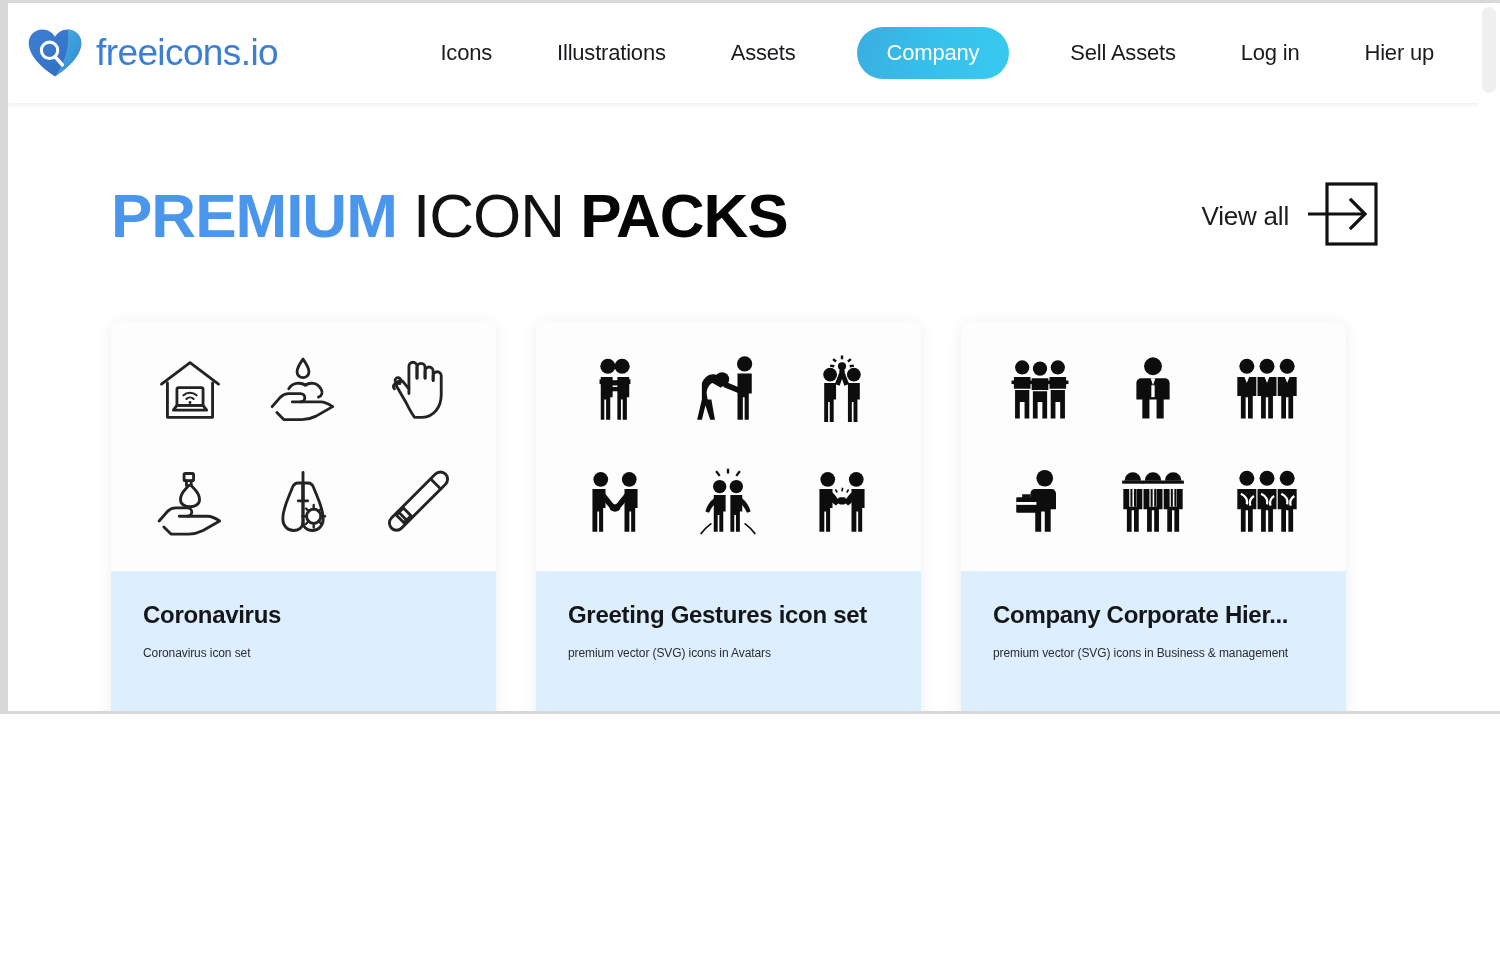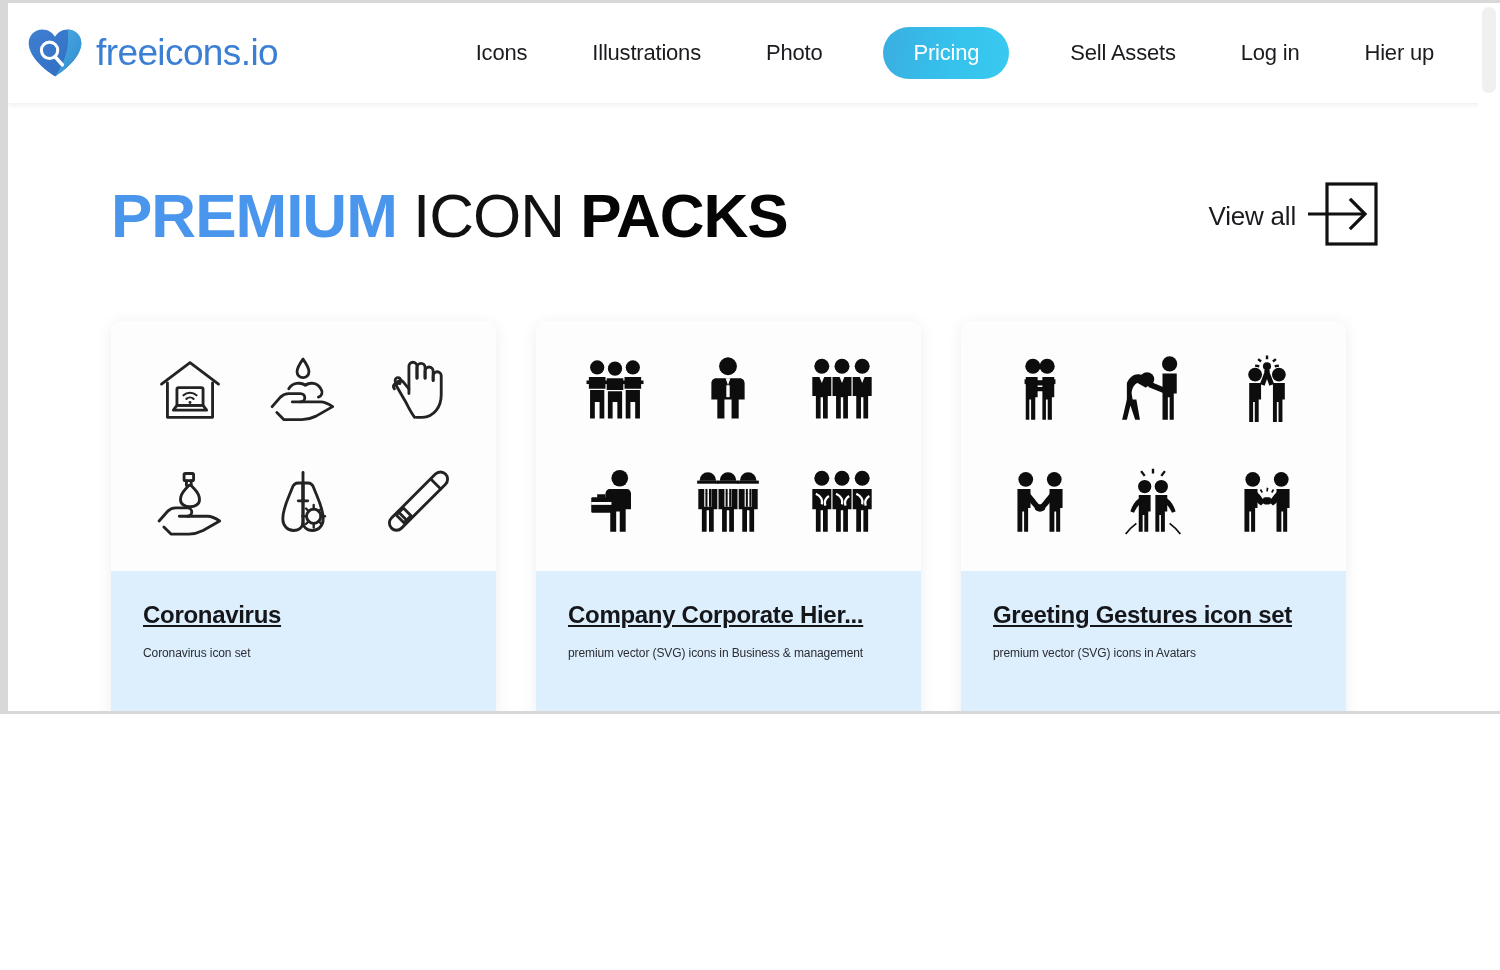--- a/index.html
+++ b/index.html
@@ -116,21 +116,21 @@
     letter-spacing: -1px;
     white-space: nowrap;
   }
   .hl-blue { color: #4a96ec; font-weight: 800; }
   .hl-thin { color: #111111; font-weight: 400; }
   .hl-bold { color: #050505; font-weight: 800; }
 
   .view-all {
     display: flex;
     align-items: center;
-    gap: 5px;
+    gap: 12px;
     cursor: pointer;
     margin-right: 18px;
   }
   .view-all-label {
     font-size: 26px;
     color: #1b1b1f;
     letter-spacing: -0.2px;
     margin-right: 4px;
   }
 
@@ -170,21 +170,20 @@
     min-height: 170px;
   }
   .card-title {
     font-size: 24px;
     font-weight: 700;
     color: #15161a;
     letter-spacing: -0.3px;
     white-space: nowrap;
     overflow: hidden;
     text-overflow: ellipsis;
-    text-decoration: underline;
   }
   .card-desc {
     margin-top: 16px;
     font-size: 12px;
     line-height: 1.42;
     color: #2b2d33;
     letter-spacing: -0.1px;
     max-width: 300px;
   }
 
@@ -226,22 +225,22 @@
           <circle cx="26" cy="29" r="9" fill="none" stroke="#ffffff" stroke-width="3.4"></circle>
           <line x1="32" y1="36" x2="40" y2="45" stroke="#ffffff" stroke-width="4" stroke-linecap="round"></line>
         </svg>
       </span>
       <span class="brand-text">freeicons.io</span>
     </a>
 
     <nav class="nav">
       <span class="nav-link">Icons</span>
       <span class="nav-link">Illustrations</span>
-      <span class="nav-link">Photo</span>
-      <span class="nav-pill">Pricing</span>
+      <span class="nav-link">Assets</span>
+      <span class="nav-pill">Company</span>
       <span class="nav-link">Sell Assets</span>
       <span class="nav-link">Log in</span>
       <span class="nav-link">Hier up</span>
     </nav>
   </div>
 
   <div class="page">
     <div class="content">
 
       <div class="title-row">
@@ -344,20 +343,120 @@
             <div class="card-title">Coronavirus</div>
             <div class="card-desc">Coronavirus icon set</div>
           </div>
         </div>
 
         <div class="card">
           <div class="card-icons">
 
             <div class="icon-cell">
               <svg viewBox="0 0 64 64" fill="#0d0d0d">
+                <circle cx="26" cy="12" r="6.4"></circle>
+                  <circle cx="38" cy="12" r="6.4"></circle>
+                <path d="M20 21 h10 v17 h-2 v19 h-3.5 V40 h-1.5 v17 H20 z"></path>
+                <path d="M34 21 h10 v17 h-2 v19 h-3.5 V40 h-1.5 v17 H34 z"></path>
+                <path d="M19 23 c6 1 20 1 26 0 v4 c-8 1.5-18 1.5-26 0 z"></path>
+                <path d="M21 28 c7 2 16 2 22 0 v3.5 c-7 2-15 2-22 0 z"></path>
+              </svg>
+            </div>
+
+            <div class="icon-cell">
+              <svg viewBox="0 0 64 64" fill="#0d0d0d">
+                <circle cx="46" cy="10" r="6.4"></circle>
+                <path d="M40 18 h12 v17 h-2.5 v22 H46 V38 h-1.5 v19 H40 z"></path>
+                <circle cx="27" cy="23" r="6"></circle>
+                <path d="M10 26 c3-7 9-9 14-6 l6 5 -4 5 -7-4 c-3 1-5 5-5 9 l1 6 h-5 z"></path>
+                <path d="M10 40 h8 l3 17 h-4 l-4-12 -3 12 H6 z"></path>
+                <path d="M30 25 l12 5 -1.5 4.5 -12.5-5 z"></path>
+              </svg>
+            </div>
+
+            <div class="icon-cell">
+              <svg viewBox="0 0 64 64" fill="#0d0d0d">
+                <g stroke="#0d0d0d" stroke-width="2" fill="none">
+                  <path d="M32 6 v-3"></path>
+                    <path d="M27 8 l-2.5-2"></path>
+                    <path d="M37 8 l2.5-2"></path>
+                  <path d="M25.5 12 l-3.5-0.5"></path>
+                    <path d="M38.5 12 l3.5-0.5"></path>
+                </g>
+                <circle cx="22" cy="19" r="5.8"></circle>
+                  <circle cx="42" cy="19" r="5.8"></circle>
+                <path d="M17 26 h10 v14 h-2 v19 h-3.3 V42 h-1.4 v17 H17 z"></path>
+                <path d="M37 26 h10 v14 h-2 v19 h-3.3 V42 h-1.4 v17 H37 z"></path>
+                <path d="M26 27 l5-13 3.5 1.5 -4.5 13 z"></path>
+                <path d="M38 27 l-5-13 -3.5 1.5 4.5 13 z"></path>
+                <circle cx="32" cy="12" r="3.4"></circle>
+              </svg>
+            </div>
+
+            <div class="icon-cell">
+              <svg viewBox="0 0 64 64" fill="#0d0d0d">
+                <circle cx="20" cy="13" r="6.2"></circle>
+                  <circle cx="44" cy="13" r="6.2"></circle>
+                <path d="M13 21 h11 v16 h-2 v20 h-3.4 V40 h-1.5 v17 H13 z"></path>
+                <path d="M40 21 h11 v16 h-2 v20 h-3.4 V40 h-1.5 v17 H40 z"></path>
+                <path d="M23 24 c4 5 7 9 9 11 l-2.5 3.5 c-3-2-6-6-9-11 z"></path>
+                <path d="M41 24 c-4 5-7 9-9 11 l2.5 3.5 c3-2 6-6 9-11 z"></path>
+                <ellipse cx="32" cy="37" rx="4.5" ry="3.2"></ellipse>
+              </svg>
+            </div>
+
+            <div class="icon-cell">
+              <svg viewBox="0 0 64 64" fill="#0d0d0d">
+                <g stroke="#0d0d0d" stroke-width="2" fill="none">
+                  <path d="M32 8 v-4"></path>
+                    <path d="M25 10 l-3-4"></path>
+                    <path d="M39 10 l3-4"></path>
+                </g>
+                <circle cx="25" cy="19" r="5.6"></circle>
+                  <circle cx="39" cy="19" r="5.6"></circle>
+                <path d="M20 26 h10 v14 h-2 v17 h-3.3 V43 h-1.4 v14 H20 z"></path>
+                <path d="M34 26 h10 v14 h-2 v17 h-3.3 V43 h-1.4 v14 H34 z"></path>
+                <path d="M20 29 c-4 3-6 7-7 11 l3 1 c2-4 4-7 7-9 z"></path>
+                <path d="M44 29 c4 3 6 7 7 11 l-3 1 c-2-4-4-7-7-9 z"></path>
+                <g stroke="#0d0d0d" stroke-width="1.4" fill="none">
+                  <path d="M18 50 c-4 3-7 6-9 9"></path>
+                  <path d="M46 50 c4 3 7 6 9 9"></path>
+                </g>
+              </svg>
+            </div>
+
+            <div class="icon-cell">
+              <svg viewBox="0 0 64 64" fill="#0d0d0d">
+                <circle cx="20" cy="13" r="6.2"></circle>
+                  <circle cx="44" cy="13" r="6.2"></circle>
+                <path d="M13 21 h11 v16 h-2 v20 h-3.4 V40 h-1.5 v17 H13 z"></path>
+                <path d="M40 21 h11 v16 h-2 v20 h-3.4 V40 h-1.5 v17 H40 z"></path>
+                <path d="M23 23 c4 4 6 7 7 9 l-3 3 c-3-2-5-5-8-9 z"></path>
+                <path d="M41 23 c-4 4-6 7-7 9 l3 3 c3-2 5-5 8-9 z"></path>
+                <rect x="28.5" y="28" width="7" height="6" rx="2"></rect>
+                <g stroke="#0d0d0d" stroke-width="1.4" fill="none">
+                  <path d="M32 23 l0.5-3"></path>
+                    <path d="M28 24 l-1.5-2.5"></path>
+                    <path d="M36 24 l1.5-2.5"></path>
+                </g>
+              </svg>
+            </div>
+          </div>
+
+          <div class="card-foot">
+            <div class="card-title">Greeting Gestures icon set</div>
+            <div class="card-desc">premium vector (SVG) icons in Avatars</div>
+          </div>
+        </div>
+
+        <div class="card">
+          <div class="card-icons">
+
+            <div class="icon-cell">
+              <svg viewBox="0 0 64 64" fill="#0d0d0d">
                 <circle cx="17" cy="13" r="6"></circle>
                   <circle cx="32" cy="14" r="6"></circle>
                   <circle cx="47" cy="13" r="6"></circle>
                 <path d="M10 21 h14 v10 h-14 z"></path>
                   <path d="M25 22 h14 v10 h-14 z"></path>
                   <path d="M40 21 h14 v10 h-14 z"></path>
                 <rect x="8" y="24" width="18" height="3"></rect>
                   <rect x="38" y="24" width="18" height="3"></rect>
                 <path d="M11 32 h12 v24 h-4 v-14 h-4 v14 h-4 z"></path>
                 <path d="M26 33 h12 v23 h-4 v-14 h-4 v14 h-4 z"></path>
@@ -446,120 +545,20 @@
                   <path d="M38 27 c-3 2-4 5-3 8"></path>
                   <path d="M55 27 c-3 2-4 5-3 8"></path>
                 </g>
               </svg>
             </div>
           </div>
 
           <div class="card-foot">
             <div class="card-title">Company Corporate Hier...</div>
             <div class="card-desc">premium vector (SVG) icons in Business &amp; management</div>
-          </div>
-        </div>
-
-        <div class="card">
-          <div class="card-icons">
-
-            <div class="icon-cell">
-              <svg viewBox="0 0 64 64" fill="#0d0d0d">
-                <circle cx="26" cy="12" r="6.4"></circle>
-                  <circle cx="38" cy="12" r="6.4"></circle>
-                <path d="M20 21 h10 v17 h-2 v19 h-3.5 V40 h-1.5 v17 H20 z"></path>
-                <path d="M34 21 h10 v17 h-2 v19 h-3.5 V40 h-1.5 v17 H34 z"></path>
-                <path d="M19 23 c6 1 20 1 26 0 v4 c-8 1.5-18 1.5-26 0 z"></path>
-                <path d="M21 28 c7 2 16 2 22 0 v3.5 c-7 2-15 2-22 0 z"></path>
-              </svg>
-            </div>
-
-            <div class="icon-cell">
-              <svg viewBox="0 0 64 64" fill="#0d0d0d">
-                <circle cx="46" cy="10" r="6.4"></circle>
-                <path d="M40 18 h12 v17 h-2.5 v22 H46 V38 h-1.5 v19 H40 z"></path>
-                <circle cx="27" cy="23" r="6"></circle>
-                <path d="M10 26 c3-7 9-9 14-6 l6 5 -4 5 -7-4 c-3 1-5 5-5 9 l1 6 h-5 z"></path>
-                <path d="M10 40 h8 l3 17 h-4 l-4-12 -3 12 H6 z"></path>
-                <path d="M30 25 l12 5 -1.5 4.5 -12.5-5 z"></path>
-              </svg>
-            </div>
-
-            <div class="icon-cell">
-              <svg viewBox="0 0 64 64" fill="#0d0d0d">
-                <g stroke="#0d0d0d" stroke-width="2" fill="none">
-                  <path d="M32 6 v-3"></path>
-                    <path d="M27 8 l-2.5-2"></path>
-                    <path d="M37 8 l2.5-2"></path>
-                  <path d="M25.5 12 l-3.5-0.5"></path>
-                    <path d="M38.5 12 l3.5-0.5"></path>
-                </g>
-                <circle cx="22" cy="19" r="5.8"></circle>
-                  <circle cx="42" cy="19" r="5.8"></circle>
-                <path d="M17 26 h10 v14 h-2 v19 h-3.3 V42 h-1.4 v17 H17 z"></path>
-                <path d="M37 26 h10 v14 h-2 v19 h-3.3 V42 h-1.4 v17 H37 z"></path>
-                <path d="M26 27 l5-13 3.5 1.5 -4.5 13 z"></path>
-                <path d="M38 27 l-5-13 -3.5 1.5 4.5 13 z"></path>
-                <circle cx="32" cy="12" r="3.4"></circle>
-              </svg>
-            </div>
-
-            <div class="icon-cell">
-              <svg viewBox="0 0 64 64" fill="#0d0d0d">
-                <circle cx="20" cy="13" r="6.2"></circle>
-                  <circle cx="44" cy="13" r="6.2"></circle>
-                <path d="M13 21 h11 v16 h-2 v20 h-3.4 V40 h-1.5 v17 H13 z"></path>
-                <path d="M40 21 h11 v16 h-2 v20 h-3.4 V40 h-1.5 v17 H40 z"></path>
-                <path d="M23 24 c4 5 7 9 9 11 l-2.5 3.5 c-3-2-6-6-9-11 z"></path>
-                <path d="M41 24 c-4 5-7 9-9 11 l2.5 3.5 c3-2 6-6 9-11 z"></path>
-                <ellipse cx="32" cy="37" rx="4.5" ry="3.2"></ellipse>
-              </svg>
-            </div>
-
-            <div class="icon-cell">
-              <svg viewBox="0 0 64 64" fill="#0d0d0d">
-                <g stroke="#0d0d0d" stroke-width="2" fill="none">
-                  <path d="M32 8 v-4"></path>
-                    <path d="M25 10 l-3-4"></path>
-                    <path d="M39 10 l3-4"></path>
-                </g>
-                <circle cx="25" cy="19" r="5.6"></circle>
-                  <circle cx="39" cy="19" r="5.6"></circle>
-                <path d="M20 26 h10 v14 h-2 v17 h-3.3 V43 h-1.4 v14 H20 z"></path>
-                <path d="M34 26 h10 v14 h-2 v17 h-3.3 V43 h-1.4 v14 H34 z"></path>
-                <path d="M20 29 c-4 3-6 7-7 11 l3 1 c2-4 4-7 7-9 z"></path>
-                <path d="M44 29 c4 3 6 7 7 11 l-3 1 c-2-4-4-7-7-9 z"></path>
-                <g stroke="#0d0d0d" stroke-width="1.4" fill="none">
-                  <path d="M18 50 c-4 3-7 6-9 9"></path>
-                  <path d="M46 50 c4 3 7 6 9 9"></path>
-                </g>
-              </svg>
-            </div>
-
-            <div class="icon-cell">
-              <svg viewBox="0 0 64 64" fill="#0d0d0d">
-                <circle cx="20" cy="13" r="6.2"></circle>
-                  <circle cx="44" cy="13" r="6.2"></circle>
-                <path d="M13 21 h11 v16 h-2 v20 h-3.4 V40 h-1.5 v17 H13 z"></path>
-                <path d="M40 21 h11 v16 h-2 v20 h-3.4 V40 h-1.5 v17 H40 z"></path>
-                <path d="M23 23 c4 4 6 7 7 9 l-3 3 c-3-2-5-5-8-9 z"></path>
-                <path d="M41 23 c-4 4-6 7-7 9 l3 3 c3-2 5-5 8-9 z"></path>
-                <rect x="28.5" y="28" width="7" height="6" rx="2"></rect>
-                <g stroke="#0d0d0d" stroke-width="1.4" fill="none">
-                  <path d="M32 23 l0.5-3"></path>
-                    <path d="M28 24 l-1.5-2.5"></path>
-                    <path d="M36 24 l1.5-2.5"></path>
-                </g>
-              </svg>
-            </div>
-          </div>
-
-          <div class="card-foot">
-            <div class="card-title">Greeting Gestures icon set</div>
-            <div class="card-desc">premium vector (SVG) icons in Avatars</div>
           </div>
         </div>
 
         <div class="card">
           <div class="card-icons single-row">
 
             <div class="icon-cell">
               <svg viewBox="0 0 64 64">
                 <g>
                   <path d="M18 38 a5 5 0 1 1-5-5 h5 z" fill="#e01e5a"></path>

